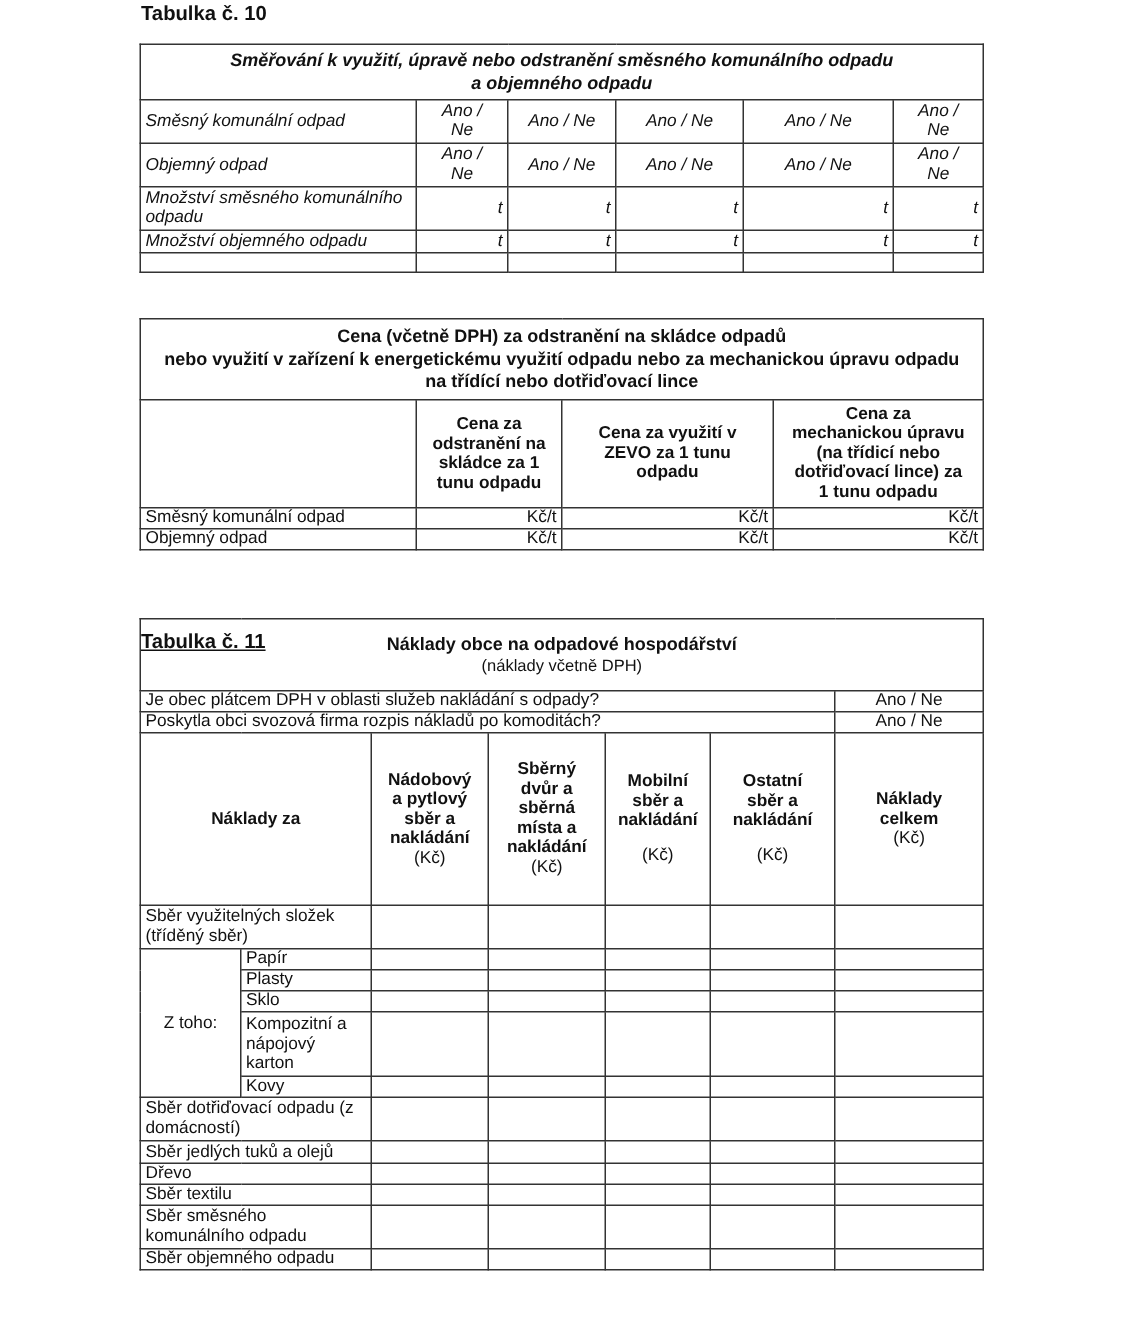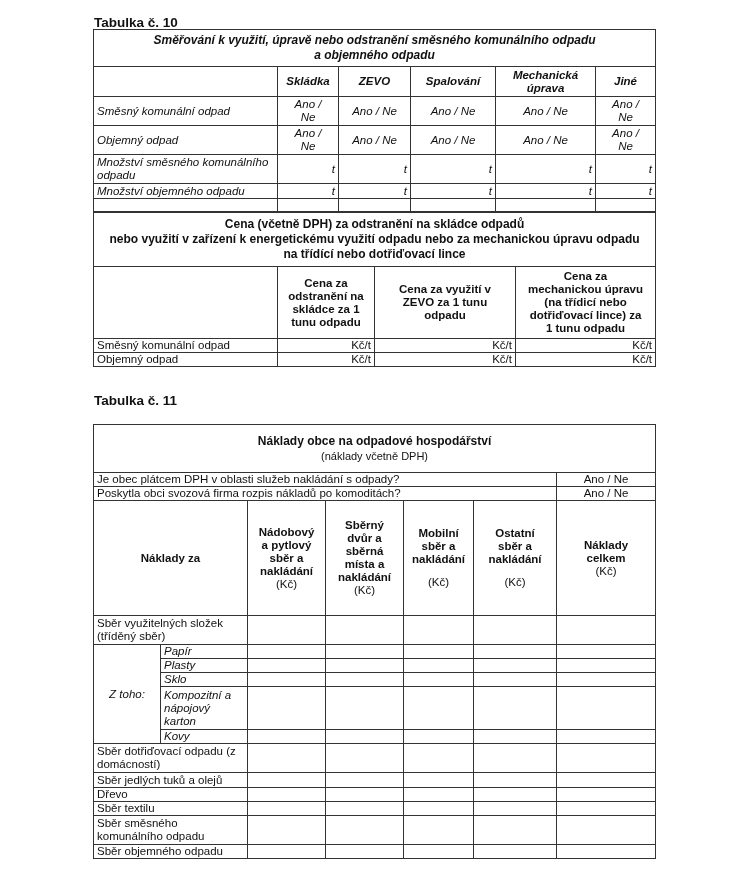--- a/index.html
+++ b/index.html
@@ -6,53 +6,45 @@
   body { width: 752px; height: 888px; position: relative; overflow: hidden;
          font-family: "Liberation Sans", sans-serif; color: #111; }
   .caption { position: absolute; left: 94px; font-weight: bold; font-size: 13.5px; }
   table { position: absolute; left: 93px; border-collapse: collapse; table-layout: fixed;
           font-size: 11.5px; line-height: 13px; }
   td { border: 1px solid #333; padding: 0 3px; vertical-align: middle; overflow: hidden; }
   .outer { border: 1.5px solid #222; }
   .c { text-align: center; }
   .r { text-align: right; }
   .b { font-weight: bold; }
-  .i { font-style: italic; }
+  .i { }
   .title { font-weight: bold; text-align: center; font-size: 12px; line-height: 15px; }
   .thick-top td { border-top: 1.5px solid #222; }
 </style>
 </head>
 <body>
 
-<div class="caption" style="top:15px;">Tabulka č. 10</div>
+<div class="caption" style="top:1px;">Tabulka č. 10</div>
 
 <table class="outer" style="top:29px; width:562px;font-style:italic;">
   <colgroup>
     <col style="width:184px">
       <col style="width:61px">
       <col style="width:72px">
       <col style="width:85px">
       <col style="width:100px">
       <col style="width:60px">
   </colgroup>
   <tbody>
       <tr style="height:37px">
     <td colspan="6" class="title">
       <div>Směřování k využití, úpravě nebo odstranění směsného komunálního odpadu</div>
       <div>a objemného odpadu</div>
     </td>
   </tr>
-  <tr style="height:30px" class="thick-top">
-    <td></td>
-    <td class="c b">Skládka</td>
-    <td class="c b">ZEVO</td>
-    <td class="c b">Spalování</td>
-    <td class="c b">Mechanická úprava</td>
-    <td class="c b">Jiné</td>
-  </tr>
   <tr style="height:29px">
     <td>Směsný komunální odpad</td>
     <td class="c" style="padding:0 12px">Ano / Ne</td>
     <td class="c">Ano / Ne</td>
     <td class="c">Ano / Ne</td>
     <td class="c">Ano / Ne</td>
     <td class="c" style="padding:0 12px">Ano / Ne</td>
   </tr>
   <tr style="height:29px">
     <td>Objemný odpad</td>
@@ -118,23 +110,23 @@
   </tr>
   <tr style="height:14px">
     <td>Objemný odpad</td>
     <td class="r">Kč/t</td>
     <td class="r">Kč/t</td>
     <td class="r">Kč/t</td>
   </tr>
 </tbody>
   </table>
 
-<div class="caption" style="top:393px;">Tabulka č. 11</div>
-
-<table class="outer" style="top:424px; width:562px;">
+<div class="caption" style="top:420px;text-decoration:underline;">Tabulka č. 11</div>
+
+<table class="outer" style="top:412px; width:562px;">
   <colgroup>
     <col style="width:67px">
       <col style="width:87px">
       <col style="width:78px">
       <col style="width:78px">
       <col style="width:70px">
       <col style="width:83px">
       <col style="width:99px">
   </colgroup>
   <tbody>

